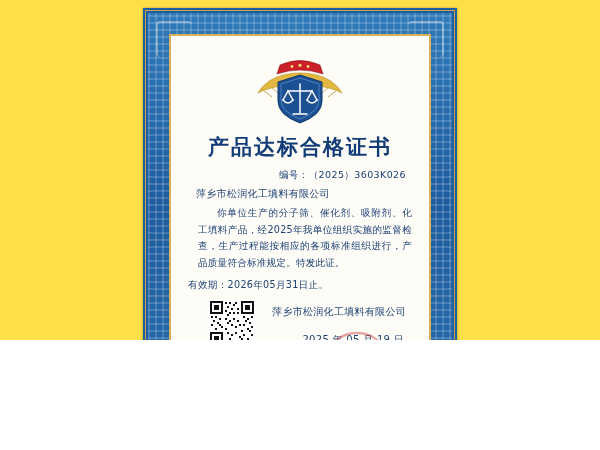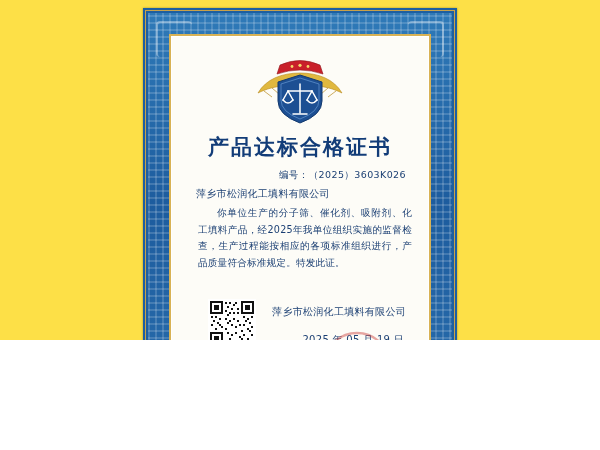--- a/index.html
+++ b/index.html
@@ -236,20 +236,23 @@
       <div class="cert-title">产品达标合格证书</div>
 
       <div class="cert-no">
         <span>编号：</span><span>（2025）3603K026</span>
       </div>
 
       <div class="company">萍乡市松润化工填料有限公司</div>
 
       <div class="body-text">你单位生产的分子筛、催化剂、吸附剂、化工填料产品，经2025年我单位组织实施的监督检查，生产过程能按相应的各项标准组织进行，产品质量符合标准规定。特发此证。</div>
 
+      <div class="validity">
+        <span>有效期：</span><span>2026年05月31日止。</span>
+      </div>
 
       <div class="issuer">萍乡市松润化工填料有限公司</div>
 
       <div class="issue-date">2025 年 05 月 19 日</div>
 
       <div class="qr">
         <svg width="48" height="48" viewBox="0 0 48 48" xmlns="http://www.w3.org/2000/svg">
           <rect width="48" height="48" fill="#ffffff"></rect>
           <g fill="#111111">
 

